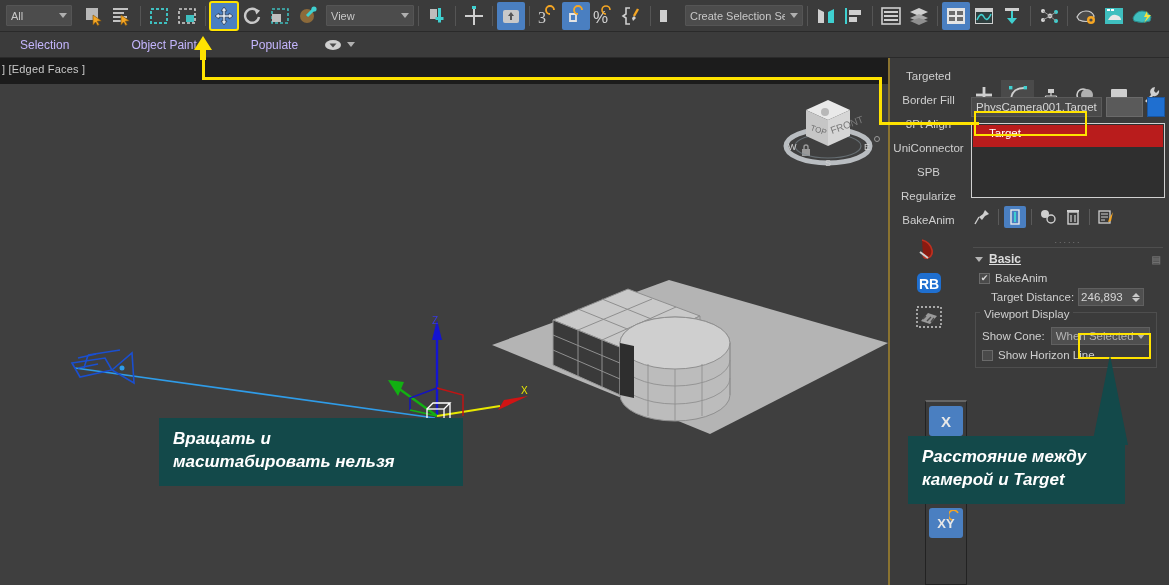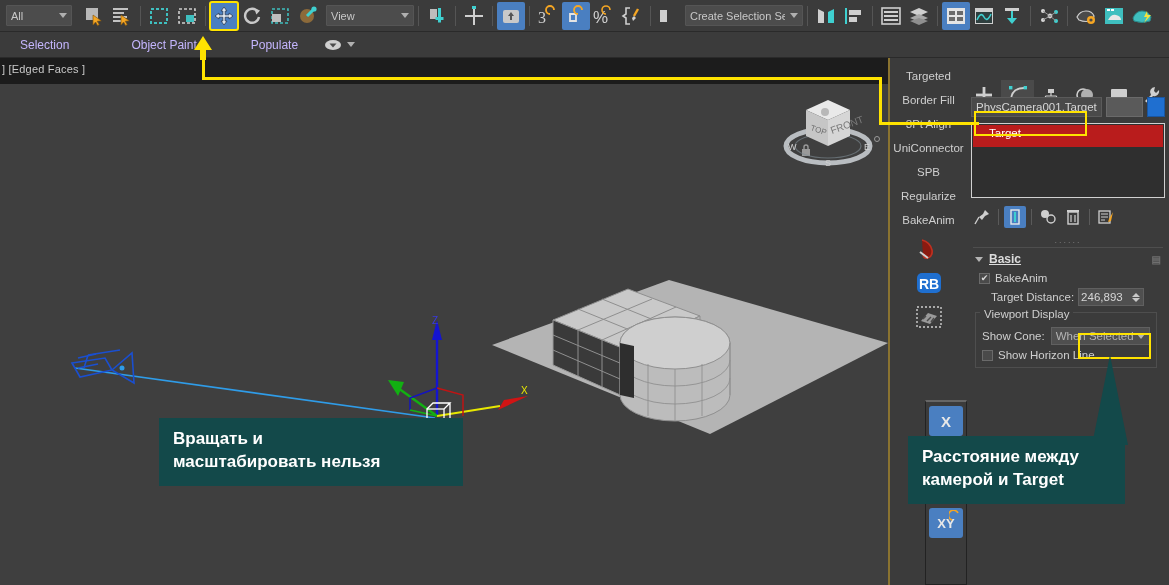--- a/index.html
+++ b/index.html
@@ -59,21 +59,21 @@
 
   
   .viewcube { position: absolute; right: 12px; top: 20px; width: 96px; height: 96px; }
 
   
   .callout {
     position: absolute; background: #13494a; color: #ffffff;
     font-weight: bold; font-size: 17px; line-height: 1.35;
     padding: 10px 14px 12px 14px; z-index: 60;
   }
-  .callout .ln { white-space: nowrap; }
+  .callout .ln { white-space: nowrap; font-style: italic; }
 
   
   .ybox { position: absolute; border: 2px solid #ffe300; z-index: 55; pointer-events: none; }
   .yline { position: absolute; background: #ffe300; z-index: 55; }
 
   
   .plugbar {
     position: absolute; left: 888px; top: 58px; width: 79px; height: 527px;
     background: #3b3b3b; border-left: 2px solid #8a7330;
   }

